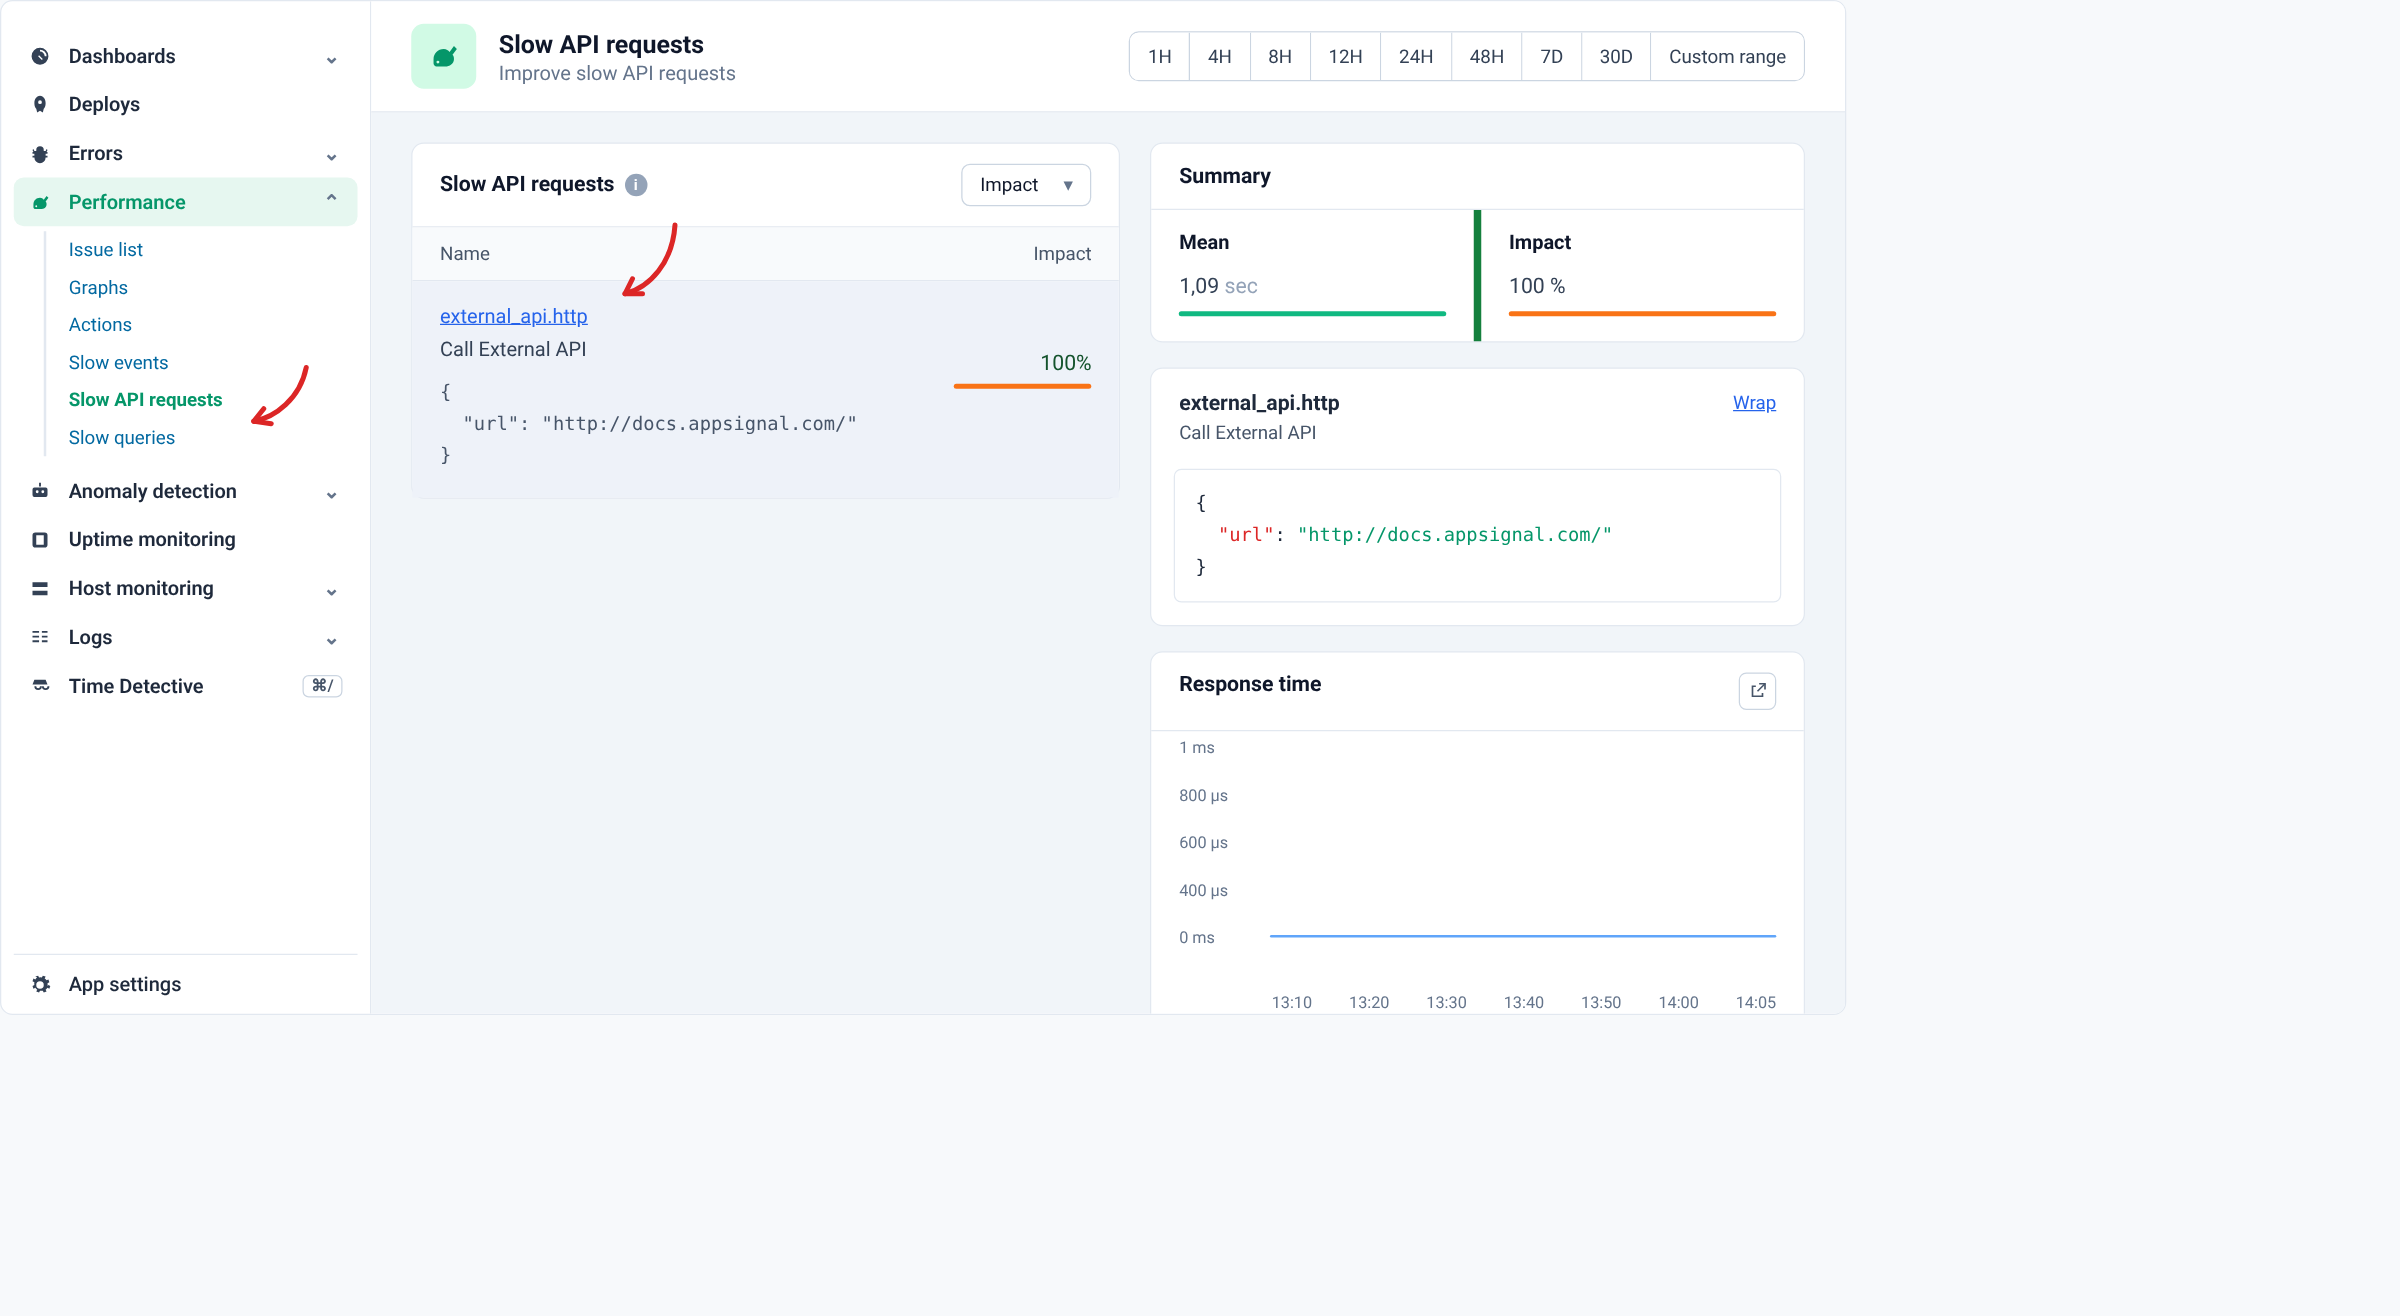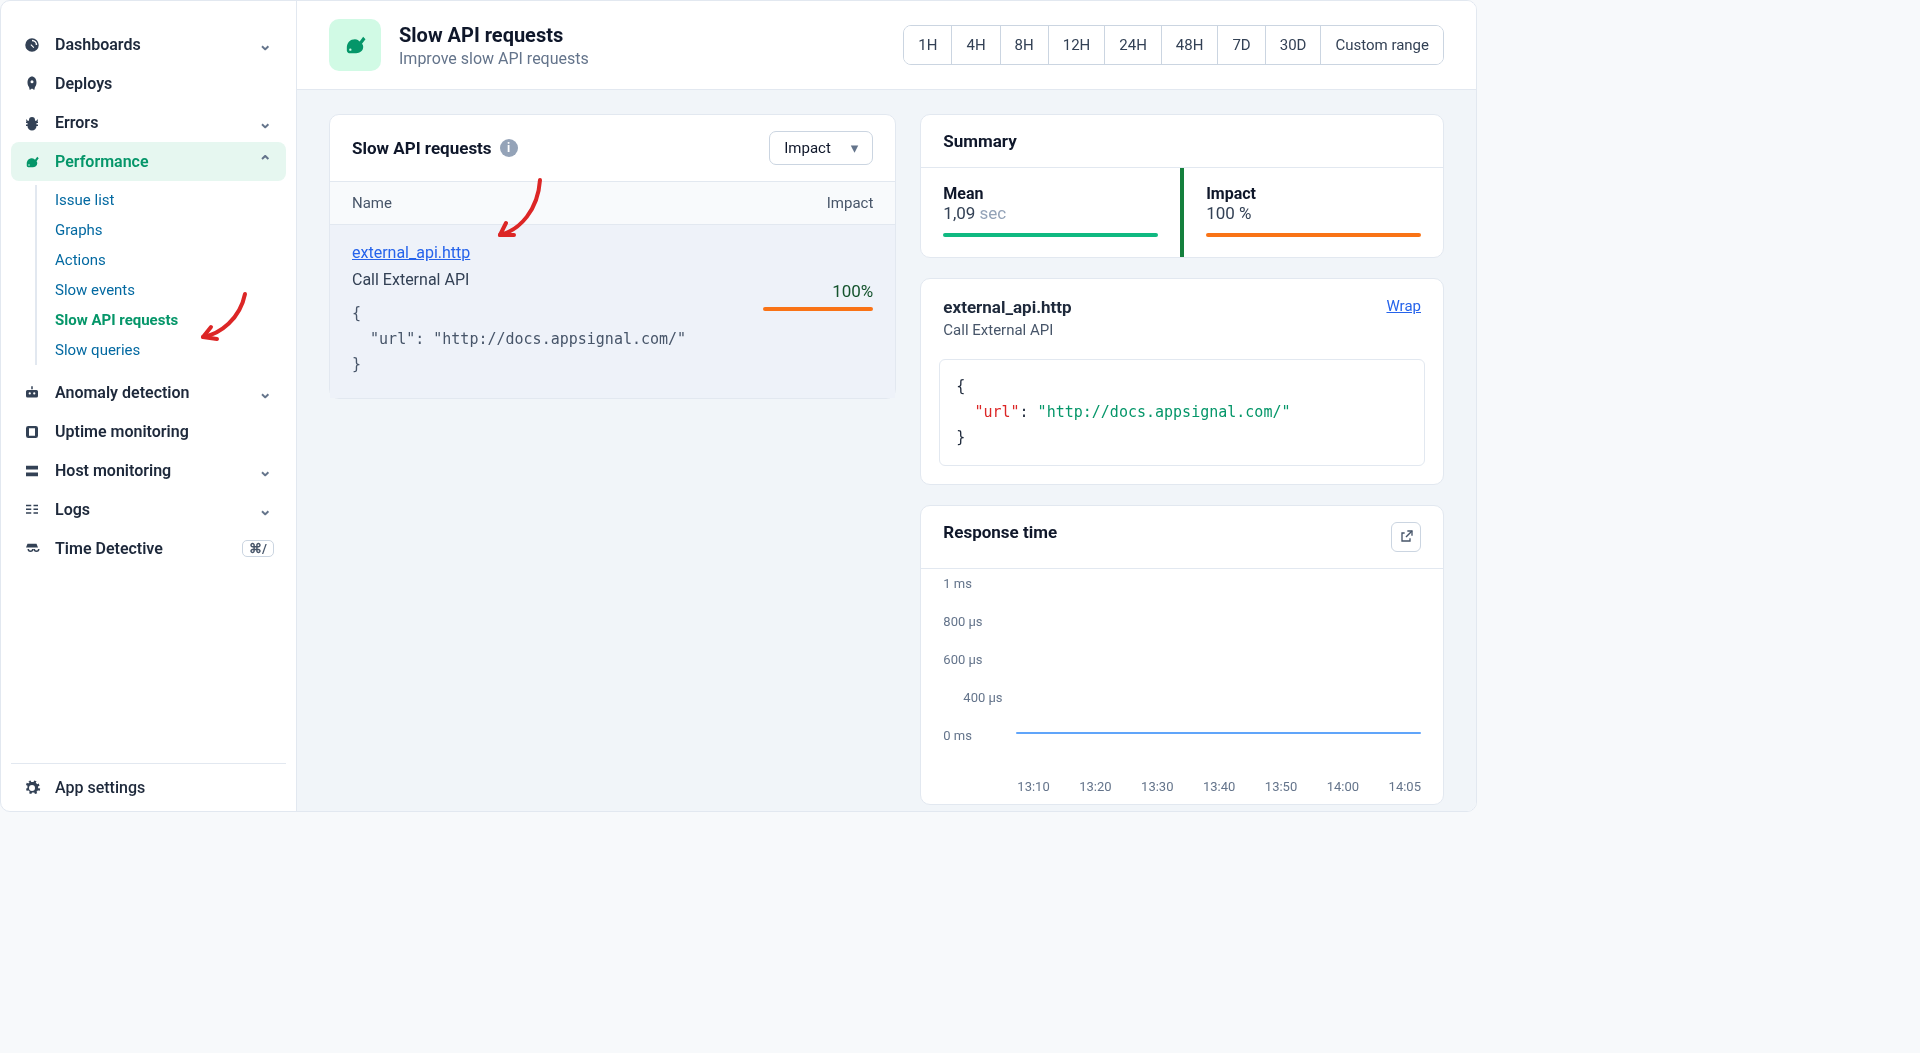--- a/index.html
+++ b/index.html
@@ -170,25 +170,25 @@
     white-space: pre;
   }
   .slow-impact {
     position:absolute; right:22px; top:56px; text-align:right;
   }
   .slow-impact-val { font-size:17px; color:#14532d; }
   .slow-impact-bar { height:4px; width:110px; background:#f97316; border-radius:3px; margin-top:6px; }
   
   .summary-body { display:flex; }
   .summary-cell {
-    flex:1; padding:16px 22px 20px 22px; border-right:4px solid #15803d;
+    flex:1; padding:16px 22px 20px 22px; border-right:6px solid #15803d;
   }
   .summary-cell:last-child { border-right:none; }
   .summary-label { font-weight:700; color:#0f172a; font-size:16px; }
-  .summary-value { color:#334155; font-size:17px; margin-top:0; }
+  .summary-value { color:#334155; font-size:17px; margin-top:16px; }
   .summary-value .unit { color:#94a3b8; }
   .summary-bar { height:4px; border-radius:3px; margin-top:10px; }
   
   .detail-head { padding:18px 22px 6px 22px; display:flex; justify-content:space-between; align-items:flex-start;}
   .detail-title { font-weight:700; font-size:17px; }
   .detail-sub { color:#475569; margin-top:4px; font-size:15px;}
   .wrap-link { color:#2563eb; text-decoration:underline; font-size:15px; cursor:pointer;}
   .detail-json {
     margin:14px 18px 18px 18px; border:1px solid #e2e8f0; border-radius:6px;
     padding:14px 16px; font-family: ui-monospace, "SF Mono", Menlo, Consolas, monospace;
@@ -423,21 +423,21 @@
                   <path d="M14 3h7v7"></path>
                   <path d="M21 3l-9 9"></path>
                   <path d="M5 5h5v2H7v10h10v-3h2v5H5V5z" fill="#475569" stroke="none"></path>
                 </svg>
             </div>
           </div>
           <div class="chart-area">
             <span class="y-label" style="top:14px;">1 ms</span>
             <span class="y-label" style="top:52px;">800 µs</span>
             <span class="y-label" style="top:90px;">600  µs</span>
-            <span class="y-label" style="top:128px;margin-left:20px;">400  µs</span>
+            <span class="y-label" style="top:128px;">400  µs</span>
             <span class="y-label" style="top:166px;">0 ms</span>
             <div class="chart-line" style="top:163px;"></div>
           </div>
           <div class="x-axis">
             <span>13:10</span>
             <span>13:20</span>
             <span>13:30</span>
             <span>13:40</span>
             <span>13:50</span>
             <span>14:00</span>

